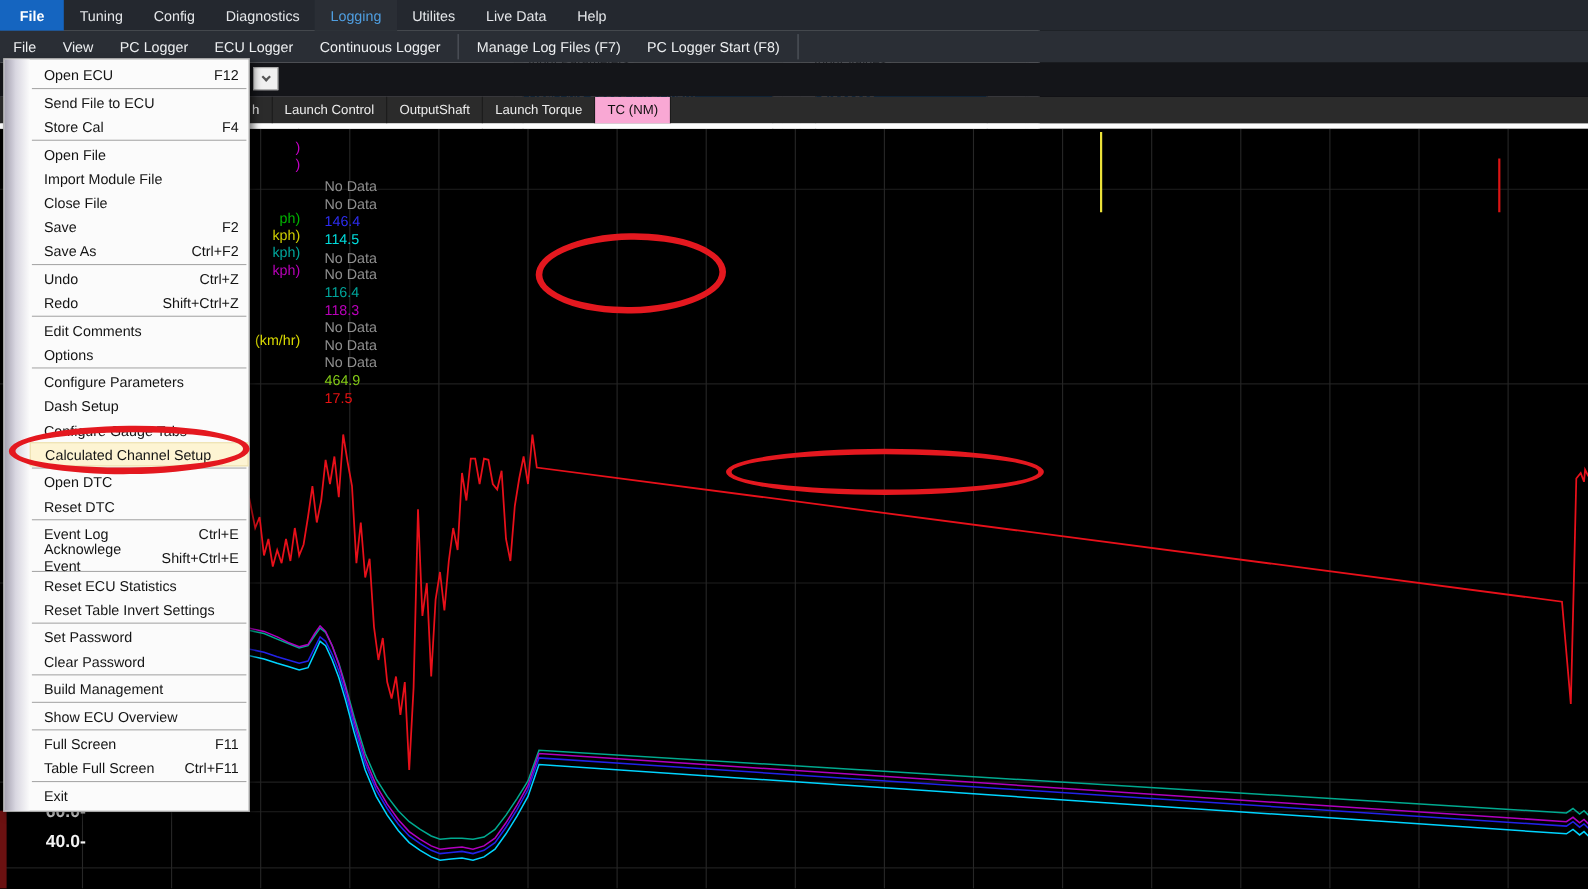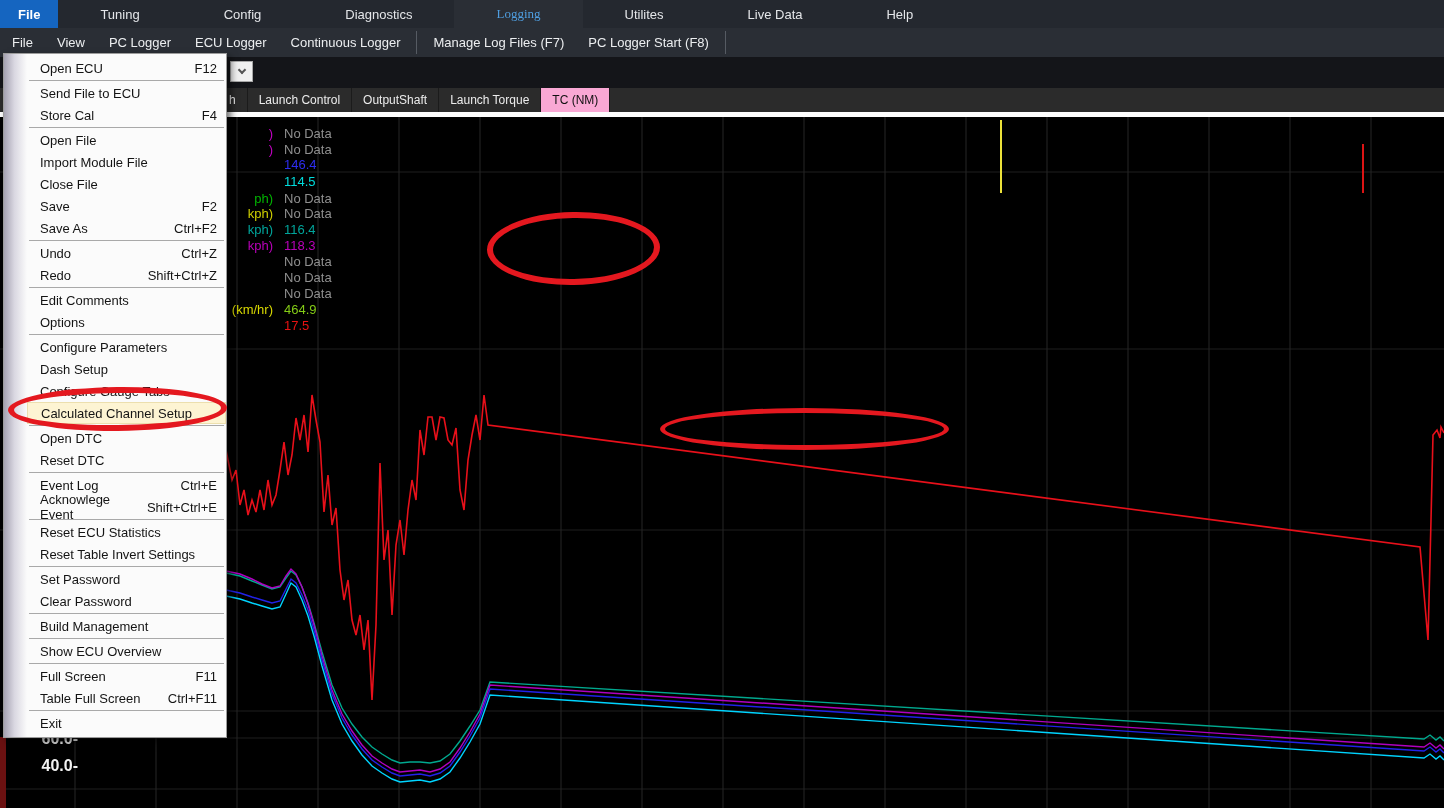--- a/index.html
+++ b/index.html
@@ -5,23 +5,23 @@
   * { margin:0; padding:0; box-sizing:border-box; }
   html,body { width:1444px; height:808px; overflow:hidden; background:#000;
     font-family:"Liberation Sans", sans-serif; }
   .abs { position:absolute; }
   #app { position:relative; width:1444px; height:808px; }
 
   
   #menubar { left:0; top:0; width:1444px; height:28px; background:#24282f;
     display:flex; align-items:stretch; z-index:3; }
   .mb-item { color:#e4e6e9; font-size:13px; display:flex; align-items:center;
-    padding:0 42px; cursor:default; }
+    padding:0 14px; cursor:default; }
   .mb-item.highlighted { background:#1565c0; color:#fff; font-weight:bold; padding:0 18px; }
-  .mb-item.active { background:#2a2e35; color:#4f9ee0;font-family:Liberation Serif, serif; }
+  .mb-item.active { background:#2a2e35; color:#4f9ee0; }
 
   #toolbar2 { left:0; top:28px; width:1444px; height:29px; background:#2a2e35;
     display:flex; align-items:center; z-index:3; }
   .tb-item { color:#eceef0; font-size:13px; padding:0 12px; }
   .tb-sep { width:1px; height:23px; background:#565b63; margin:0 4px; }
 
   #row3 { left:0; top:57px; width:1444px; height:31px; background:#141519; z-index:3; }
   .mini-combo { position:absolute; left:230px; top:4px; width:23px; height:21px;
     background:#f0f0f0; border:1px solid #a8a8a8; display:flex; align-items:center; justify-content:center; }
   .chev { width:6px; height:6px; border-right:2px solid #555; border-bottom:2px solid #555;
@@ -32,21 +32,21 @@
   .tab { color:#ececec; font-size:12px; display:flex; align-items:center;
     padding:0 11px; border-right:1px solid #1b1b1b; white-space:nowrap; }
   .tab.active { background:#f9a8d4; color:#101010; }
   #tab-underline { left:0; top:112px; width:1444px; height:5px; background:#fdfdfd; z-index:2; }
 
   
   #graph { left:0; top:117px; width:1444px; height:691px; background:#000; z-index:1; overflow:hidden; }
   #graph svg { position:absolute; left:0; top:0; }
   .ro-row { position:absolute; height:16px; font-size:13px; white-space:nowrap; }
   .ro-label { position:absolute; left:150px; width:123px; text-align:right; }
-  .ro-value { position:absolute; left:284px; }
+  .ro-value { position:absolute; left:295px;margin-top:36px; }
   .tick { position:absolute; left:14px; width:64px; text-align:right;
     color:#f2f2f2; font-size:16px; font-weight:bold; }
 
   
   #filemenu { left:3px; top:53px; width:224px; background:#fbfbfb;
     border:1px solid #9c9c9c; box-shadow:4px 4px 7px rgba(0,0,0,.55);
     z-index:5; padding:3px 0; }
   .menu-strip { position:absolute; left:0; top:0; bottom:0; width:23px;
     background:linear-gradient(90deg,#a5a2b1 0%, #d9d7e1 45%, #fbfbfb 100%); }
   .fm-item { position:relative; margin-left:23px; height:22px; display:flex;

